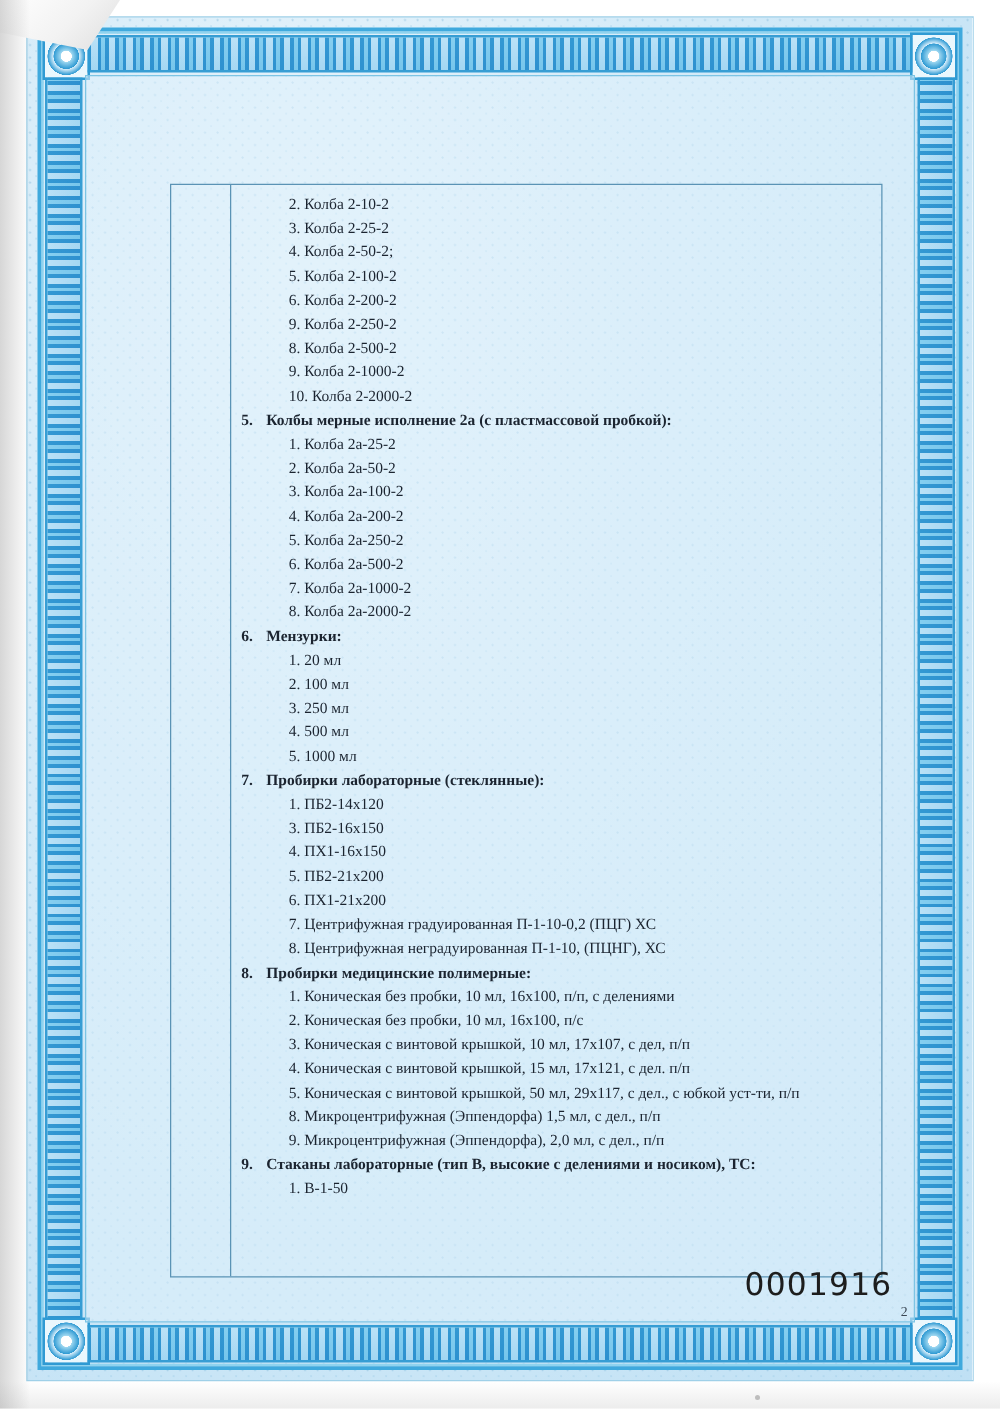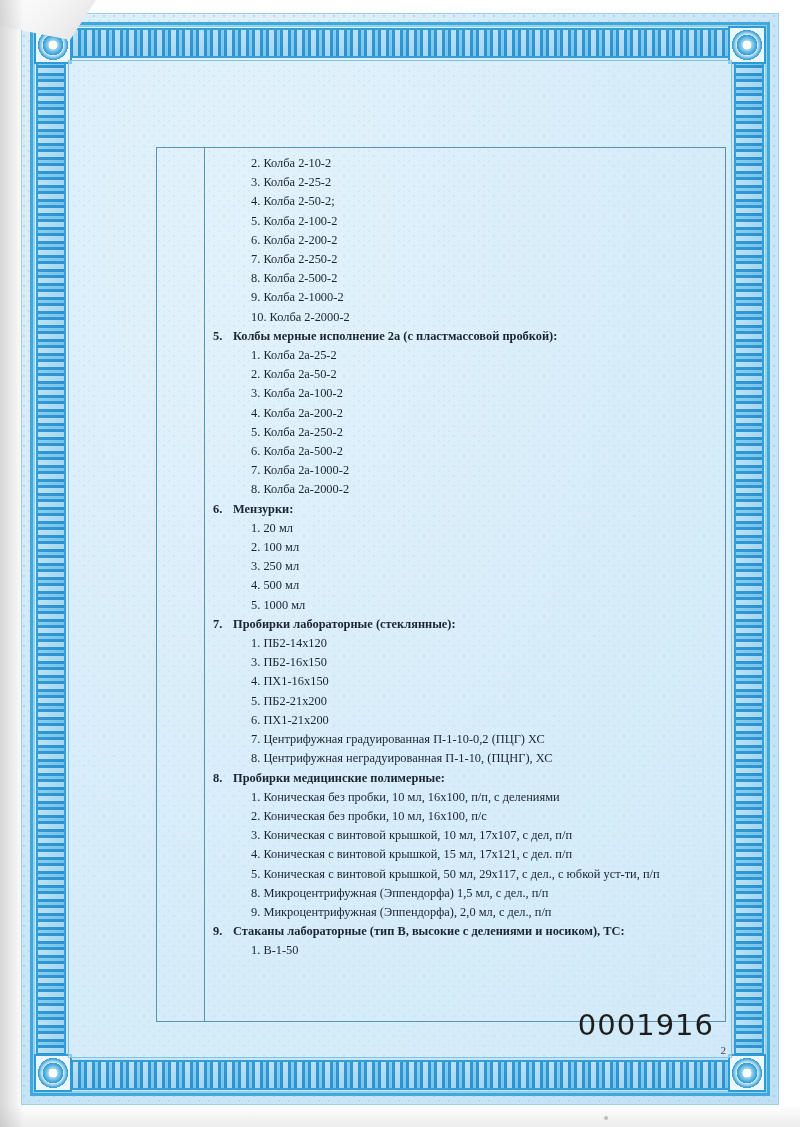--- a/index.html
+++ b/index.html
@@ -99,21 +99,21 @@
     top: 46px;
     right: 46px;
     bottom: 46px;
     border: 1px solid #7cc4e4;
     background: rgba(223,241,251,0.55);
   }
 
   
   .doc-table {
     position: absolute;
-    left: 134px;
+    left: 114px;
     top: 133px;
     width: 570px;
     height: 875px;
     border: 1px solid #5a93b5;
     box-sizing: border-box;
     display: flex;
   }
   .col-narrow {
     width: 48px;
     border-right: 1px solid #5a93b5;
@@ -161,21 +161,21 @@
     padding: 0 0 0 38px;
   }
   .lead-list li { white-space: pre-wrap; }
 
   
   .serial {
     position: absolute;
     right: 64px;
     bottom: 62px;
     font-family: "DejaVu Sans", sans-serif;
-    font-size: 29px;
+    font-size: 25px;
     letter-spacing: 1px;
     color: #1d1d1d;
   }
   .page-num {
     position: absolute;
     right: 52px;
     bottom: 48px;
     font-size: 11px;
     color: #3b4754;
   }
@@ -232,21 +232,21 @@
     <div class="doc-table">
       <div class="col-narrow"></div>
       <div class="col-main">
 
         <ul class="lead-list">
           <li>2. Колба 2-10-2</li>
           <li>3. Колба 2-25-2</li>
           <li>4. Колба 2-50-2;</li>
           <li>5. Колба 2-100-2</li>
           <li>6. Колба 2-200-2</li>
-          <li>7. Колба 2-250-2</li>
+          <li>9. Колба 2-250-2</li>
           <li>8. Колба 2-500-2</li>
           <li>9. Колба 2-1000-2</li>
           <li>10. Колба 2-2000-2</li>
         </ul>
 
         <ol class="items">
 
           <li class="group">
             <div class="group-head">
               <span class="num">5.</span>

